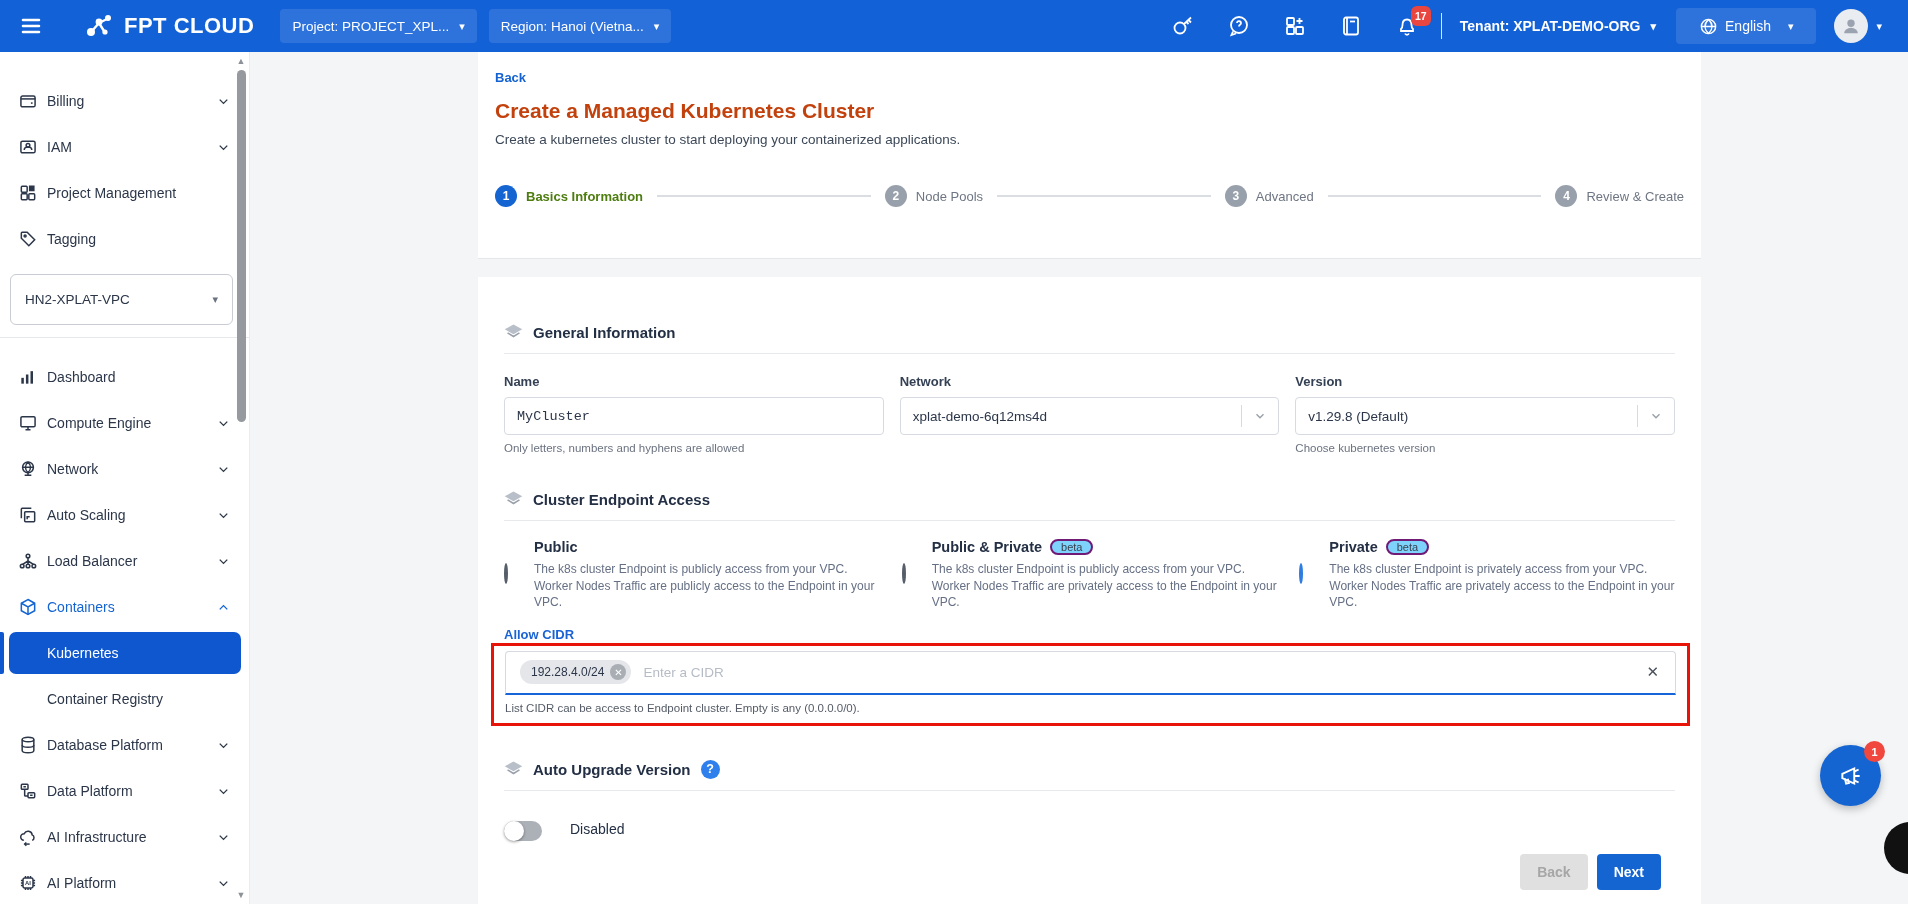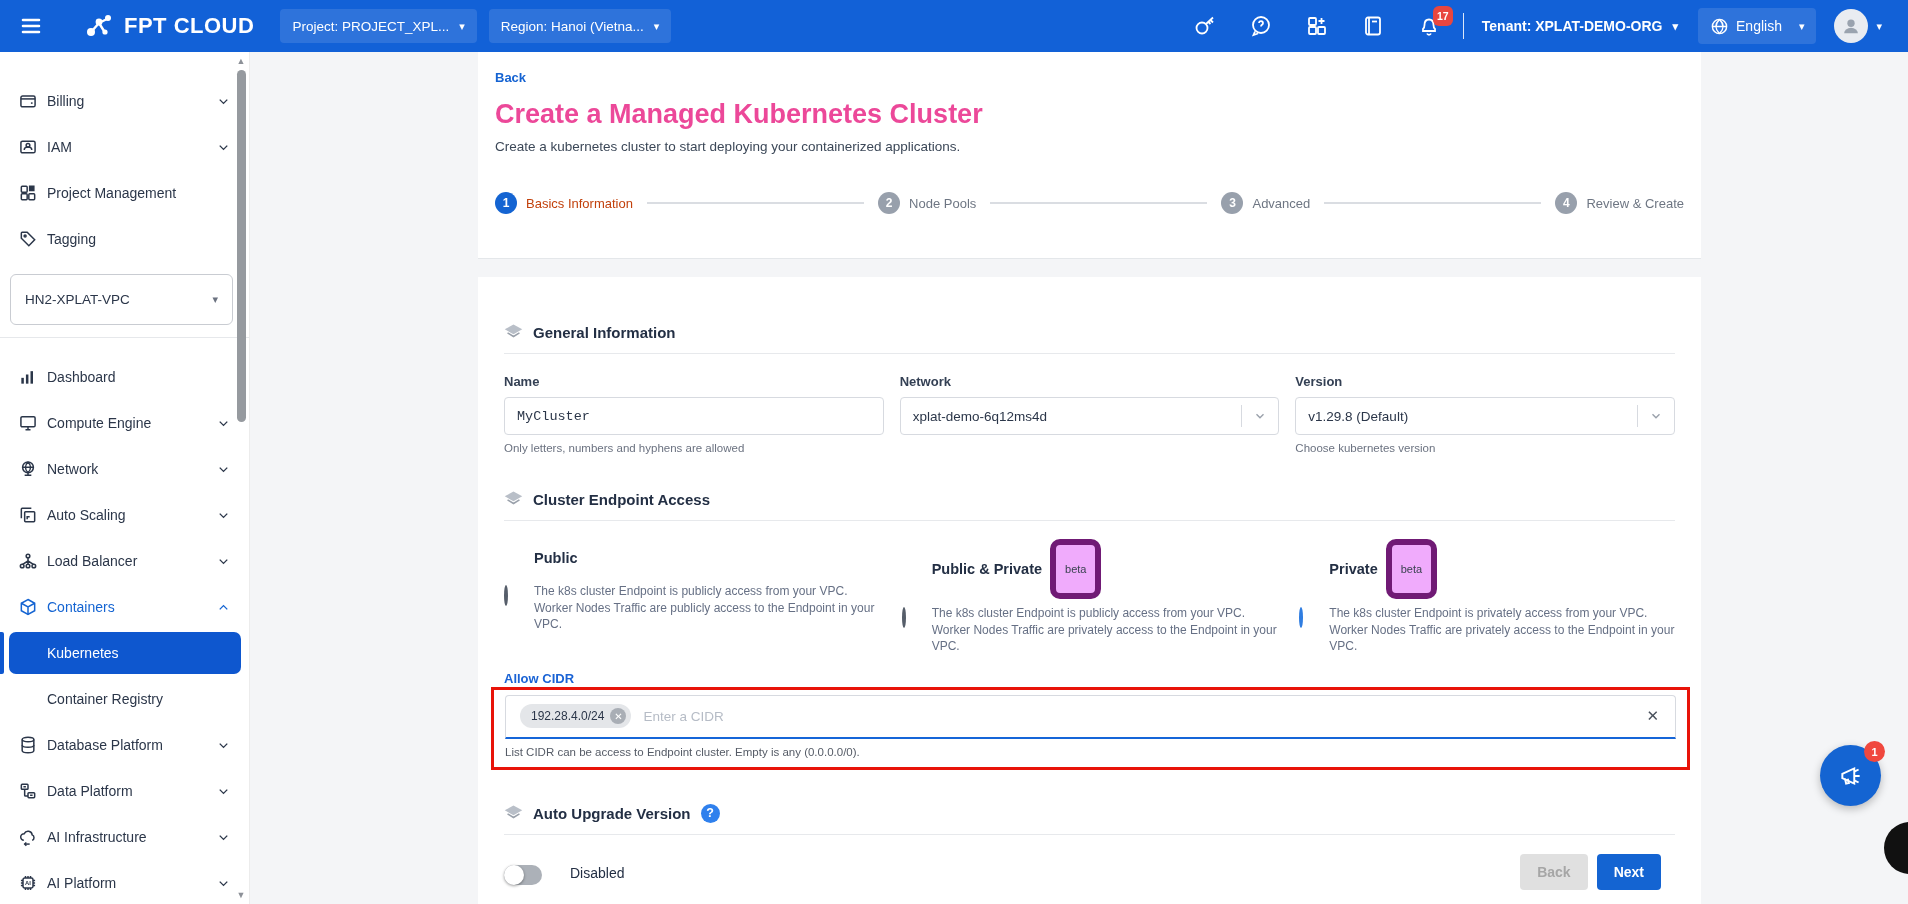--- a/index.html
+++ b/index.html
@@ -33,21 +33,21 @@
   .hdr-icon { width:24px; height:24px; position:relative; cursor:pointer; color:#fff; }
   .badge {
     position:absolute; top:-8px; right:-12px; background:#e8463f; color:#fff;
     min-width:20px; height:20px; border-radius:6px; font-size:10.5px; font-weight:700;
     display:flex; align-items:center; justify-content:center; padding:0 4px;
   }
   .hdr-sep { width:1px; height:26px; background:rgba(255,255,255,.85); margin-right:18px; }
   .tenant { display:flex; align-items:center; gap:10px; font-size:14px; font-weight:700; cursor:pointer; margin-right:20px; }
   .lang-btn {
     height:36px; background:#2e73db; border-radius:4px; display:flex; align-items:center;
-    gap:7px; padding:0 12px; font-size:14px; cursor:pointer; margin-right:18px;
+    gap:7px; padding:0 23px; font-size:14px; cursor:pointer; margin-right:18px;
   }
   .avatar-wrap { display:flex; align-items:center; gap:8px; margin-right:26px; cursor:pointer; }
   .avatar { width:34px; height:34px; border-radius:50%; background:#e9ecf1; display:flex; align-items:center; justify-content:center; color:#9aa3af; }
 
   
   .sidebar {
     position:absolute; top:52px; left:0; width:250px; bottom:0;
     background:#fff; border-right:1px solid #ececec; z-index:10;
   }
   .side-scroll-track { position:absolute; top:0; right:3px; width:10px; bottom:0; }
@@ -78,31 +78,31 @@
   .vpc-select .caret { color:#6b7280; }
   .side-divider { margin-top:12px; border-bottom:1px solid #e6e8eb; }
   .nav-list2 { list-style:none; padding-top:16px; }
 
   
   .top-panel {
     position:absolute; left:478px; top:52px; width:1223px; height:207px;
     background:#fff; border-bottom:1px solid #e4e7ea; padding:16px 17px 0 17px;
   }
   .back-link { font-size:13px; font-weight:700; color:#1563d2; cursor:pointer; display:inline-block; }
-  .page-title { margin-top:13px; font-size:27px; font-weight:700; color:#ec4899; }
+  .page-title { margin-top:13px; font-size:21px; font-weight:700; color:#c2410c; }
   .page-subtitle { margin-top:9px; font-size:13.5px; color:#3c4858; }
   .steps { display:flex; align-items:center; margin-top:38px; }
   .step { display:flex; align-items:center; gap:9px; cursor:pointer; }
   .step-num {
     width:22px; height:22px; border-radius:50%; background:#98a0ac; color:#fff;
     font-size:12px; font-weight:700; display:flex; align-items:center; justify-content:center;
   }
   .step-label { font-size:13px; color:#6e7683; white-space:nowrap; }
   .step.active .step-num { background:#1464d2; }
-  .step.active .step-label { color:#c2410c; font-weight:400; }
+  .step.active .step-label { color:#4d7c0f; font-weight:700; }
   .step-line { flex:1; height:2px; background:#dadde2; margin:0 14px; }
 
   .form-card {
     position:absolute; left:478px; top:277px; width:1223px; height:627px;
     background:#fff; padding:0 26px;
   }
   .section-head { display:flex; align-items:center; gap:10px; padding-bottom:11px; border-bottom:1px solid #e7e9ec; }
   .section-head .layers-ico { color:#9aa1ab; }
   .section-title { font-size:15px; font-weight:700; color:#232f44; }
   .sec-general { padding-top:46px; }
@@ -121,21 +121,21 @@
     padding:0 0 0 12px; font-size:13.5px; color:#2b3649; cursor:pointer; background:#fff;
   }
   .select-box .sel-value { flex:1; }
   .select-box .sel-div { width:1px; height:22px; background:#d7dae0; }
   .select-box .sel-caret { width:36px; display:flex; align-items:center; justify-content:center; color:#9aa1ab; }
   .helper { margin-top:7px; font-size:11.5px; color:#6b7280; }
 
   .radio-grid { display:grid; grid-template-columns:1fr 1fr 1fr; gap:22px; margin-top:18px; }
   .radio-opt { display:grid; grid-template-columns:30px 1fr; cursor:pointer; }
   .opt-title { grid-column:2; display:flex; align-items:center; gap:8px; font-size:14.5px; font-weight:600; color:#232f44; }
-  .beta-pill { border:6px solid #701a75; border-radius:10px; padding:18px 9px; font-size:11px; font-weight:400; color:#3a4250; background:#f0abfc; }
+  .beta-pill { border:2px solid #701a75; border-radius:10px; padding:0 9px; font-size:11px; font-weight:400; color:#3a4250; background:#7dd3fc; }
   .radio-cell { grid-column:1; grid-row:2; padding-top:10px; }
   .radio { width:17px; height:17px; border:2px solid #565e6a; border-radius:50%; background:#fff; }
   .radio.checked { border-color:#2f7de1; position:relative; }
   .radio.checked::after { content:""; position:absolute; inset:2px; border-radius:50%; background:#2f7de1; }
   .opt-desc { grid-column:2; grid-row:2; margin-top:6px; font-size:12px; line-height:16.5px; color:#667085; }
 
   .cidr-label { margin-top:16px; font-size:13px; font-weight:600; color:#1a63d5; }
   .red-annotation { border:3px solid #e81309; margin:1px -15px 0 -13px; padding:5px 11px 9px 11px; }
   .cidr-input-box {
     height:44px; border:1px solid #d7dae0; border-bottom:2px solid #1565d8; border-radius:4px 4px 0 0;

